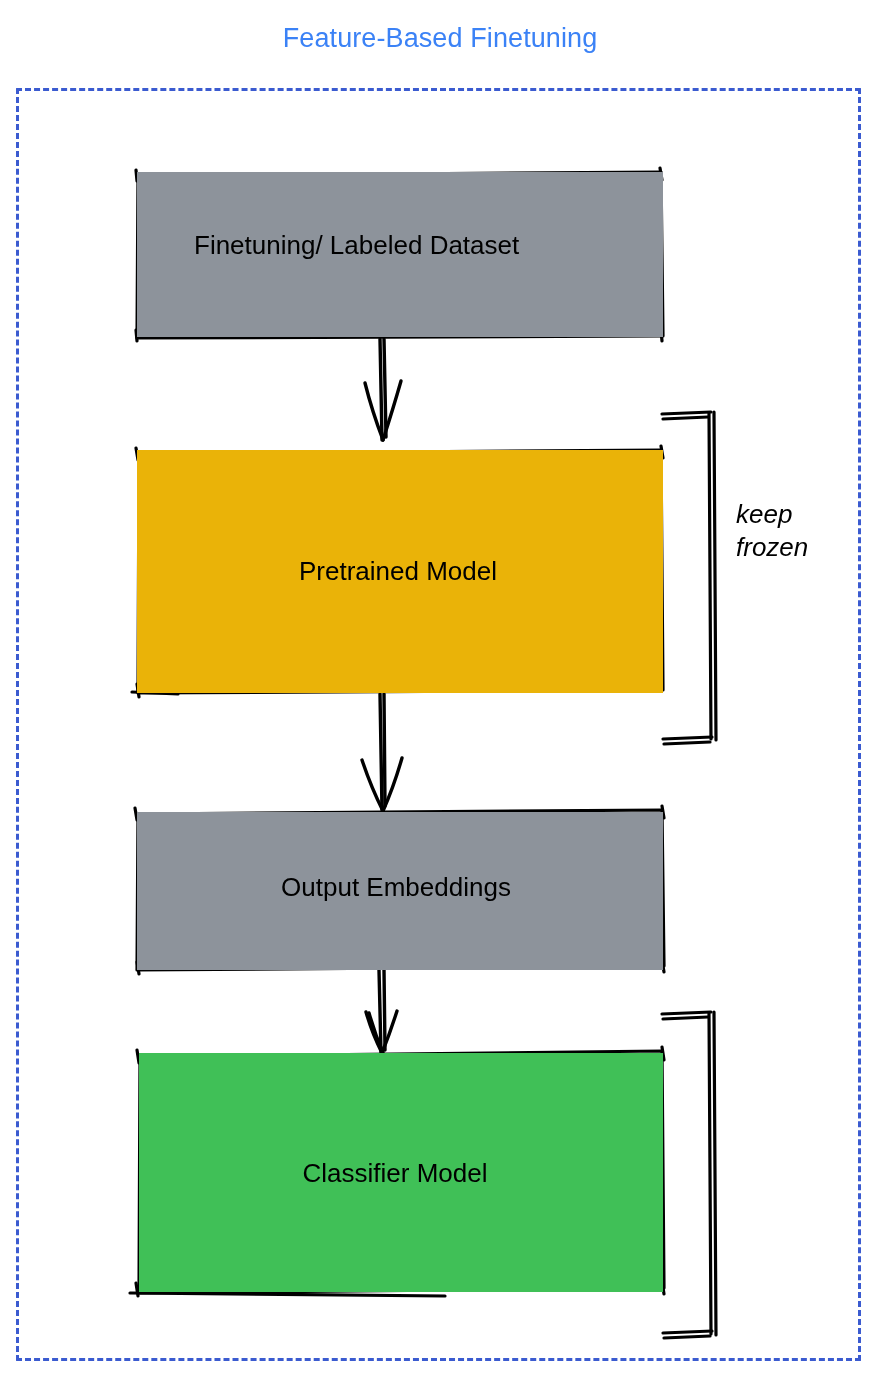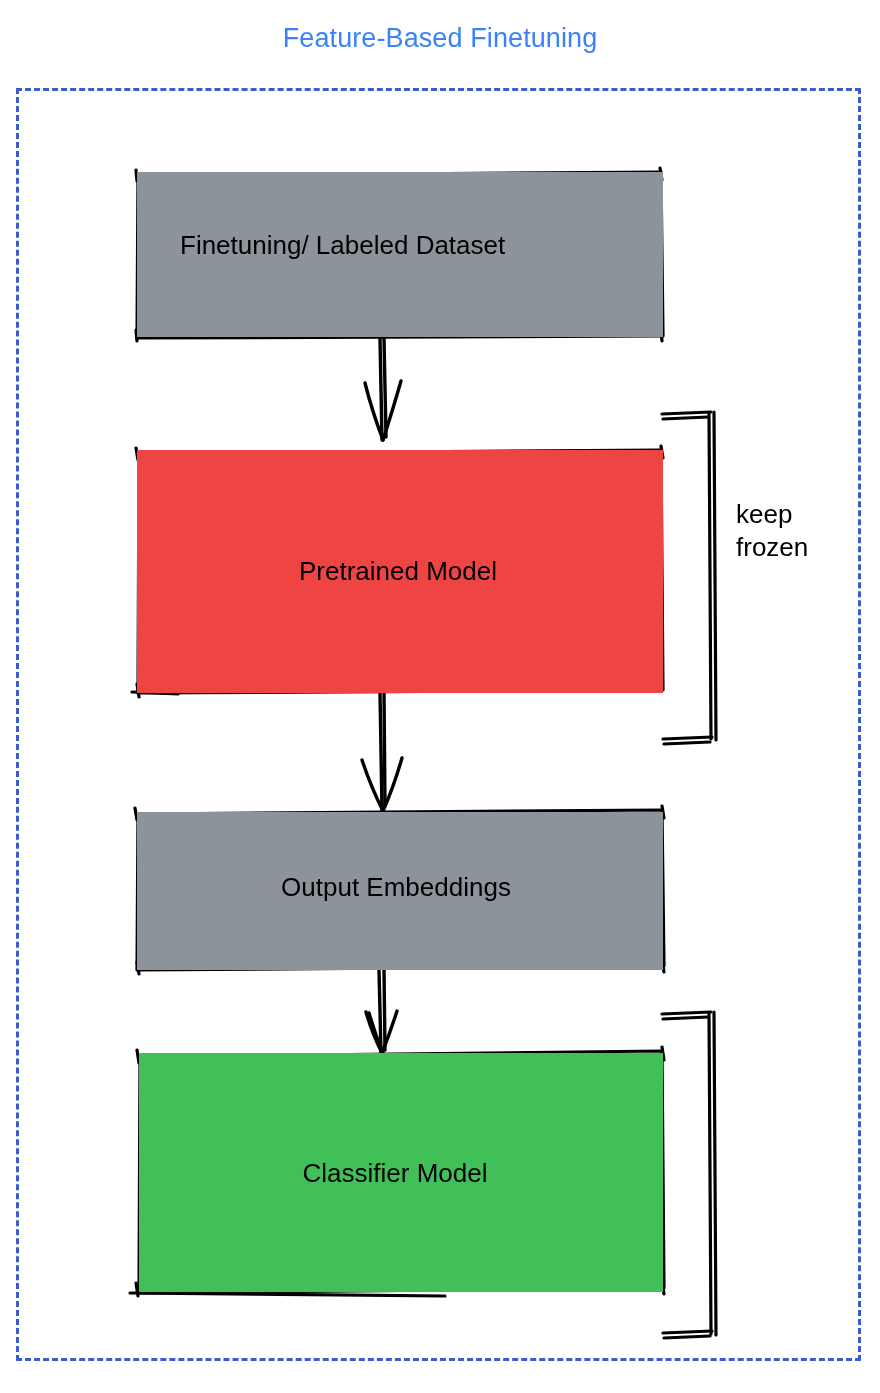--- a/index.html
+++ b/index.html
@@ -77,32 +77,32 @@
 
   #node-dataset {
     left: 137px;
     top: 172px;
     width: 526px;
     height: 165px;
     background: #8d939b;
   }
   #node-dataset .node-label {
     text-align: left;
-    padding-left: 43px;
+    padding-left: 57px;
     position: relative;
     top: -28px;
     margin-top: 36px;
   }
 
   #node-pretrained {
     left: 137px;
     top: 450px;
     width: 526px;
     height: 243px;
-    background: #ef4444;
+    background: #eab308;
   }
   #node-pretrained .node-label {
     position: relative;
     top: -1px;
     left: -2px;
   }
 
   #node-embeddings {
     left: 137px;
     top: 812px;
@@ -130,20 +130,21 @@
   }
 
   
   .side-label {
     position: absolute;
     color: #000000;
     font-size: 26px;
     line-height: 33px;
     font-weight: 400;
     white-space: pre-line;
+    font-style: italic;
   }
   #label-keep-frozen {
     left: 736px;
     top: 498px;
   }
   #label-train-update {
     left: 736px;
     top: 1093px;
   }
 </style>

